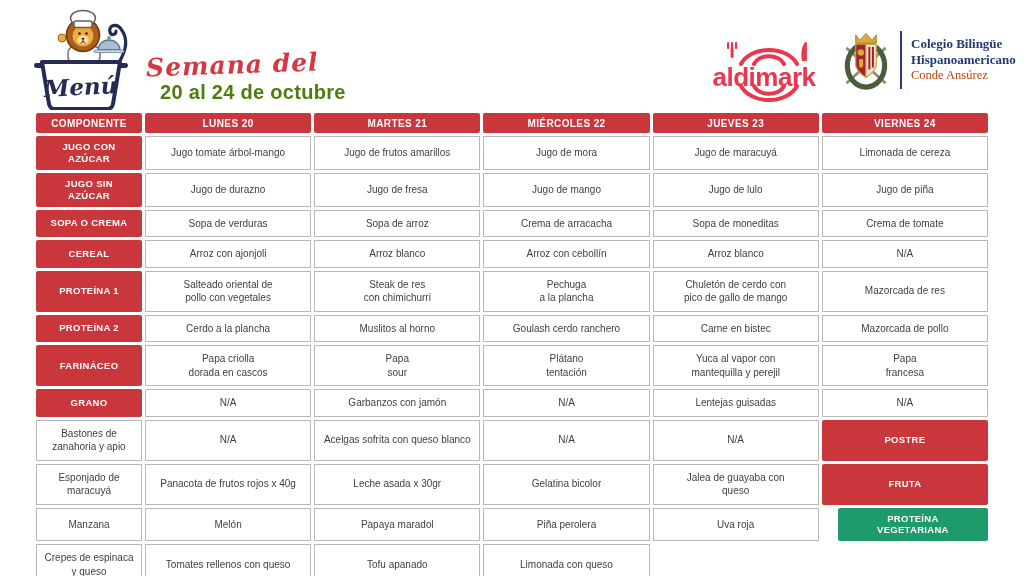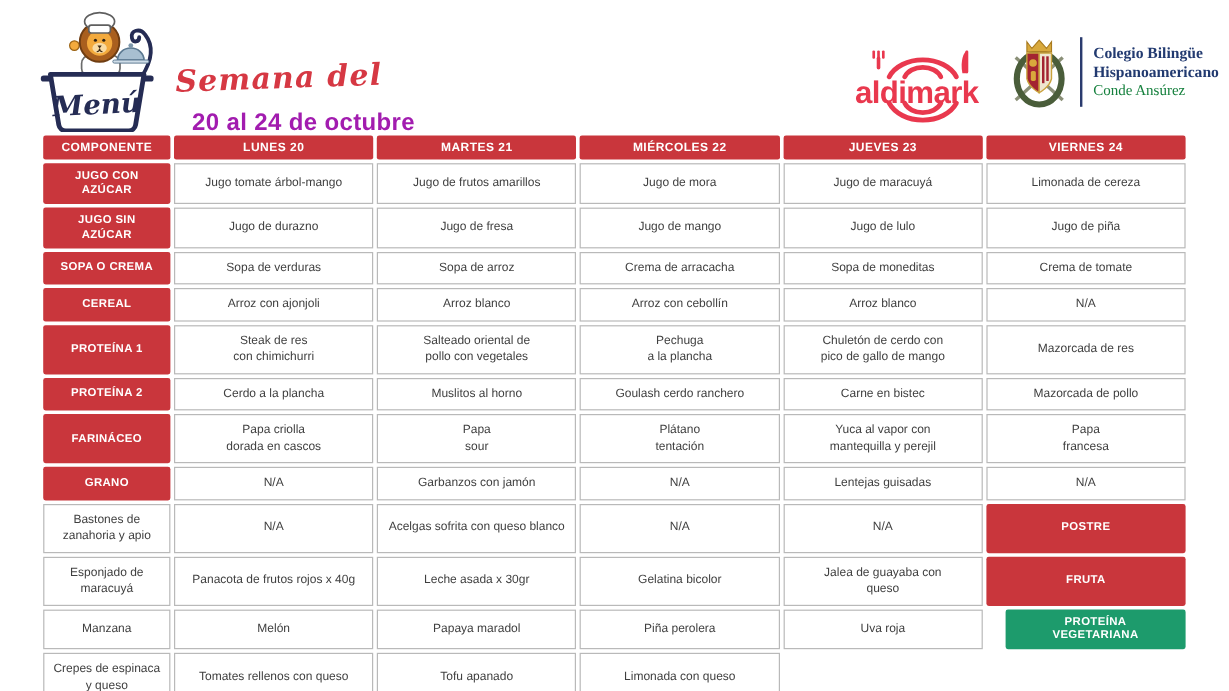--- a/index.html
+++ b/index.html
@@ -5,29 +5,29 @@
   * { margin:0; padding:0; box-sizing:border-box; }
   html,body { width:1024px; height:576px; background:#ffffff; overflow:hidden;
               font-family:"Liberation Sans", sans-serif; }
   .page { position:relative; width:1024px; height:576px; background:#fff; }
 
   
   .brand { position:absolute; left:28px; top:6px; width:124px; height:104px; }
   .title-block { position:absolute; left:146px; top:50px; }
   .script { font-family:"DejaVu Serif", serif; font-style:italic; font-weight:bold;
             color:#d63843; font-size:25px; letter-spacing:1px; transform:rotate(-2deg); }
-  .big-title { font-size:20px; font-weight:bold; color:#a21caf; margin-left:14px; margin-top:12px;
+  .big-title { font-size:20px; font-weight:bold; color:#4d7c0f; margin-left:14px; margin-top:2px;
                letter-spacing:.3px; }
 
   .aldimark { position:absolute; left:698px; top:34px; width:132px; height:76px; }
   .school { position:absolute; left:838px; top:24px; height:72px; display:flex; align-items:center; }
   .school-sep { width:2px; height:58px; background:#2a3b6e; margin:0 9px 0 6px; }
   .school-text { font-family:"Liberation Serif", serif; line-height:1.25; }
   .school-line-bold { font-weight:bold; color:#223a70; font-size:13px; }
-  .school-line-light { color:#15803d; font-size:12.5px; }
+  .school-line-light { color:#c2410c; font-size:12.5px; }
 
   
   .menu-table { position:absolute; left:36px; top:113px; width:952px;
                 display:grid; grid-template-columns:106px repeat(5, 1fr); gap:3px; }
   .hcell { background:var(--red); color:#fff; font-weight:bold; font-size:10px;
            letter-spacing:.4px; text-align:center; padding:5px 2px 4px; border-radius:2px; }
   .lcell { background:var(--red); color:#fff; font-weight:bold; font-size:9.5px;
            letter-spacing:.3px; text-align:center; border-radius:2px; white-space:pre-line;
            display:flex; align-items:center; justify-content:center; padding:5px 3px;
            line-height:1.25; min-height:27px; }
@@ -158,24 +158,24 @@
       <div class="dcell">Crema de arracacha</div>
       <div class="dcell">Sopa de moneditas</div>
       <div class="dcell">Crema de tomate</div>
       <div class="lcell">CEREAL</div>
       <div class="dcell">Arroz con ajonjoli</div>
       <div class="dcell">Arroz blanco</div>
       <div class="dcell">Arroz con cebollín</div>
       <div class="dcell">Arroz blanco</div>
       <div class="dcell">N/A</div>
       <div class="lcell">PROTEÍNA 1</div>
+      <div class="dcell">Salteado oriental de
+pollo con vegetales</div>
       <div class="dcell">Steak de res
 con chimichurri</div>
-      <div class="dcell">Salteado oriental de
-pollo con vegetales</div>
       <div class="dcell">Pechuga
 a la plancha</div>
       <div class="dcell">Chuletón de cerdo con
 pico de gallo de mango</div>
       <div class="dcell">Mazorcada de res</div>
       <div class="lcell">PROTEÍNA 2</div>
       <div class="dcell">Cerdo a la plancha</div>
       <div class="dcell">Muslitos al horno</div>
       <div class="dcell">Goulash cerdo ranchero</div>
       <div class="dcell">Carne en bistec</div>

